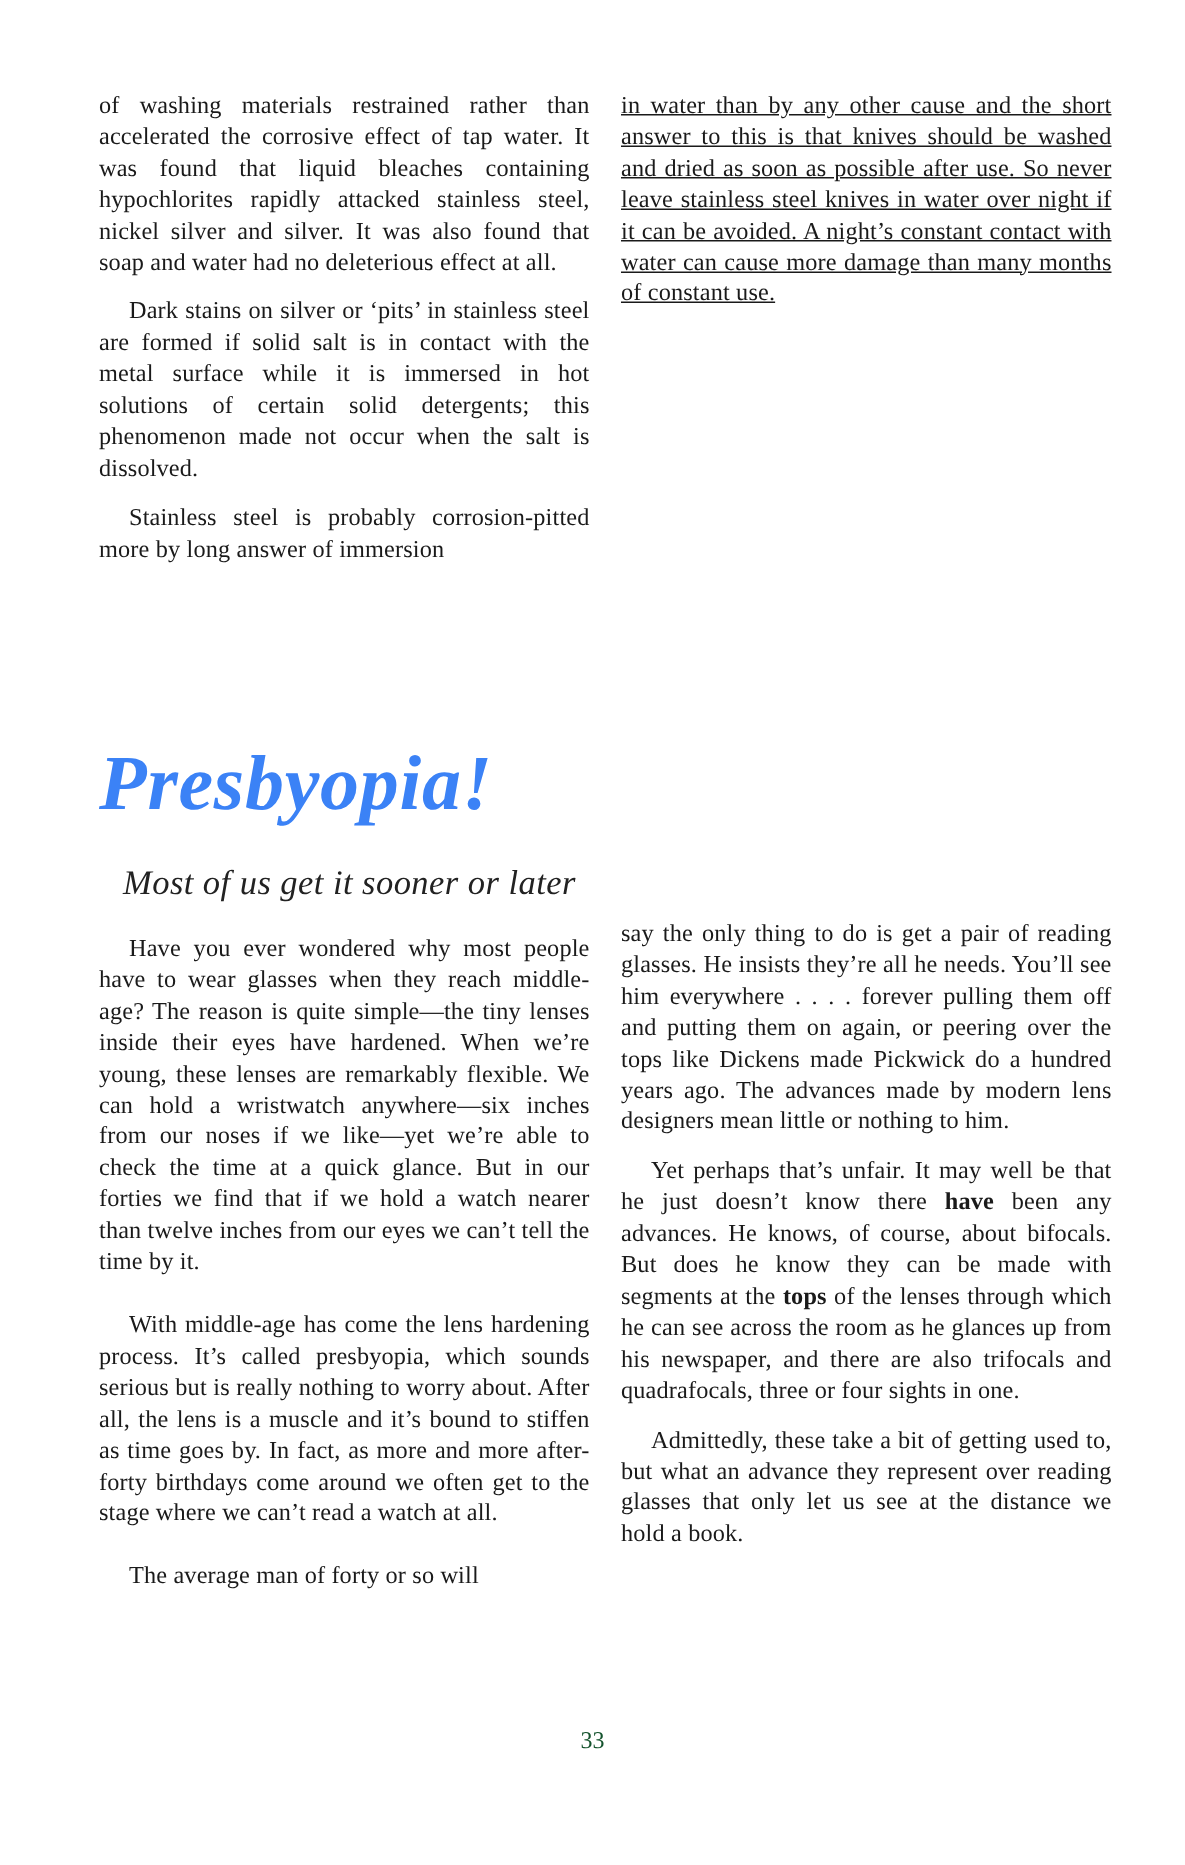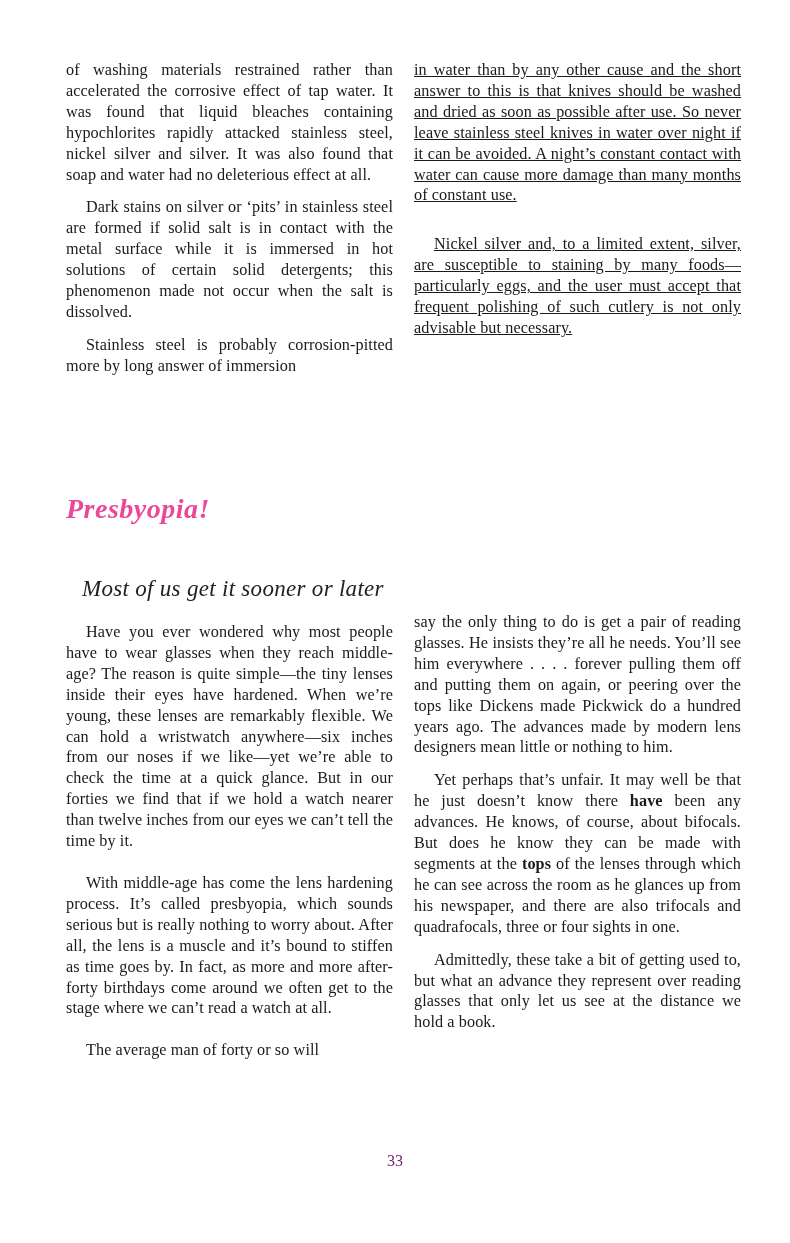--- a/index.html
+++ b/index.html
@@ -17,49 +17,48 @@
     .col p.noindent { text-indent: 0; }
     #top-left { left: 66px; top: 60px; }
     #top-right { left: 414px; top: 60px; text-decoration: underline; }
     #bot-left { left: 66px; top: 622px; }
     #bot-right { left: 414px; top: 612px; }
     .gap-s { height: 12px; }
     .gap-m { height: 21px; }
     .gap-l { height: 28px; }
     #article-title {
       position: absolute; left: 66px; top: 493px;
-      font-size: 28px; font-style: italic; font-weight: bold;
-      margin: 0; letter-spacing: 0.5px; color: #ec4899;
+      font-size: 52px; font-style: italic; font-weight: bold;
+      margin: 0; letter-spacing: 0.5px; color: #3b82f6;
     }
     #article-subtitle {
       position: absolute; left: 66px; top: 560px;
       font-size: 23px; font-style: italic; font-weight: normal;
       margin: 16px; color: #222; letter-spacing: 0.3px;
     }
     #page-number {
       position: absolute; left: 0; width: 790px; top: 1152px;
-      text-align: center; font-size: 16px; color: #701a75;
+      text-align: center; font-size: 16px; color: #14532d;
     }
     b { font-weight: bold; }
   </style>
 </head>
 <body>
 
 <div id="top-left" class="col">
   <p class="noindent">of washing materials restrained rather than accelerated the corrosive effect of tap water. It was found that liquid bleaches containing hypochlorites rapidly attacked stainless steel, nickel silver and silver. It was also found that soap and water had no deleterious effect at all.</p>
   <div class="gap-s"></div>
   <p>Dark stains on silver or ‘pits’ in stainless steel are formed if solid salt is in contact with the metal surface while it is immersed in hot solutions of certain solid detergents; this phenomenon made not occur when the salt is dissolved.</p>
   <div class="gap-s"></div>
   <p>Stainless steel is probably corrosion-pitted more by long answer of immersion</p>
 </div>
 
 <div id="top-right" class="col">
   <p class="noindent">in water than by any other cause and the short answer to this is that knives should be washed and dried as soon as possible after use. So never leave stainless steel knives in water over night if it can be avoided. A night’s constant contact with water can cause more damage than many months of constant use.</p>
   <div class="gap-l"></div>
-  <p>Nickel silver and, to a limited extent, silver, are susceptible to staining by many foods—particularly eggs, and the user must accept that frequent polishing of such cutlery is not only advisable but necessary.</p>
 </div>
 
 <h1 id="article-title">Presbyopia!</h1>
 <h2 id="article-subtitle">Most of us get it sooner or later</h2>
 
 <div id="bot-left" class="col">
   <p>Have you ever wondered why most people have to wear glasses when they reach middle-age? The reason is quite simple—the tiny lenses inside their eyes have hardened. When we’re young, these lenses are remarkably flexible. We can hold a wristwatch anywhere—six inches from our noses if we like—yet we’re able to check the time at a quick glance. But in our forties we find that if we hold a watch nearer than twelve inches from our eyes we can’t tell the time by it.</p>
   <div class="gap-m"></div>
   <p>With middle-age has come the lens hardening process. It’s called presbyopia, which sounds serious but is really nothing to worry about. After all, the lens is a muscle and it’s bound to stiffen as time goes by. In fact, as more and more after-forty birthdays come around we often get to the stage where we can’t read a watch at all.</p>
   <div class="gap-m"></div>

